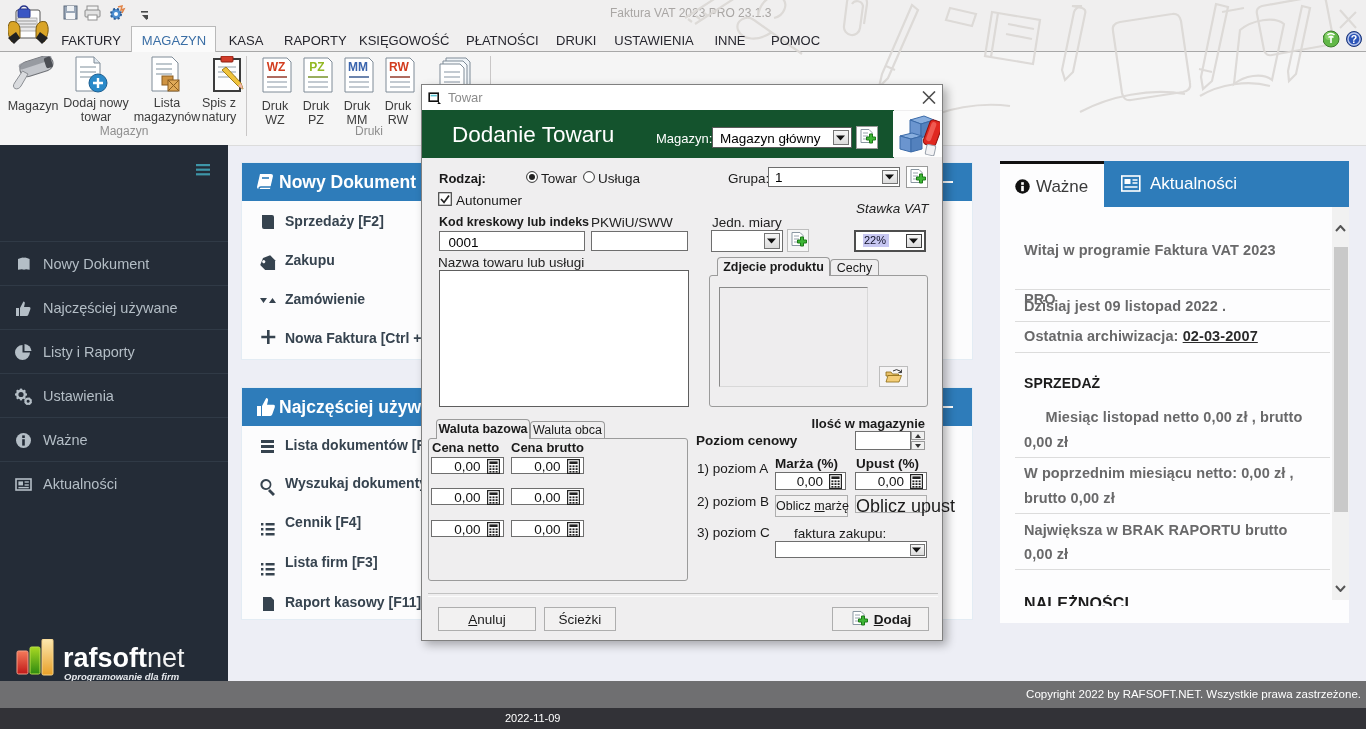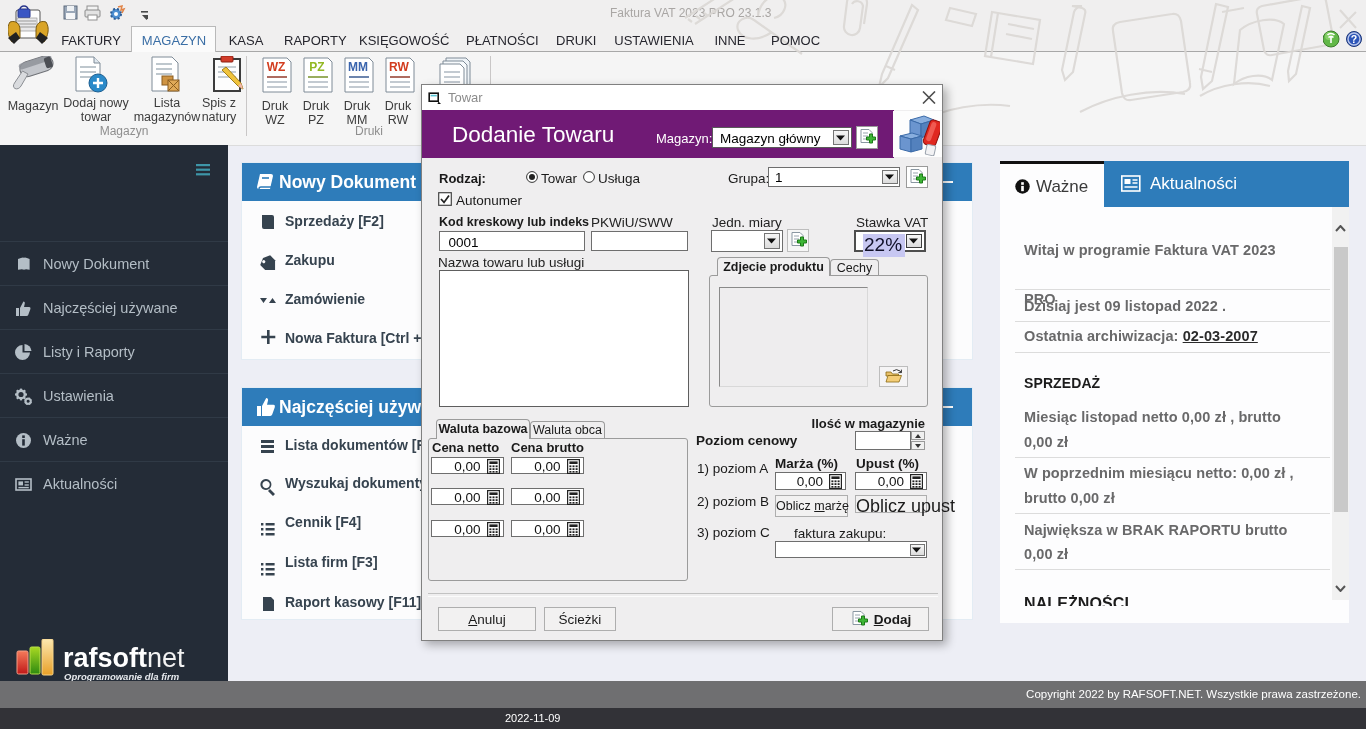--- a/index.html
+++ b/index.html
@@ -38,21 +38,21 @@
   
   #rpanel{left:1000px;top:161px;width:349px;height:462px;background:#fdfdfe;}
   #tabwazne{left:0px;top:0px;width:104px;height:46px;background:#fdfdfe;border-top:3px solid #111;box-sizing:border-box;}
   #tabaktu{left:104px;top:0px;width:245px;height:46px;background:#2e7cba;}
   .rptext{position:absolute;left:24px;width:300px;font-size:14.5px;font-weight:bold;color:#69696a;letter-spacing:0.1px;}
   .rpsep{position:absolute;left:15px;width:315px;height:1px;background:#dcdcdc;}
   
   #dialog{left:421px;top:84px;width:522px;height:557px;background:#efeeef;border:1px solid #808080;
           box-sizing:border-box;box-shadow:4px 4px 9px rgba(0,0,0,.30);z-index:30;}
   #dtitle{left:0;top:0;width:520px;height:25px;background:#ffffff;}
-  #dhead{left:0;top:25px;width:472px;height:48px;background:#701a75;}
+  #dhead{left:0;top:25px;width:472px;height:48px;background:#14532d;}
   #dheadicon{left:471px;top:26px;width:49px;height:46px;background:#fdfdfd;}
   .dlg{font-size:13px;color:#1a1a1a;}
   .b{font-weight:bold;}
   .inp{position:absolute;background:#fff;border:1px solid #6e6e6e;box-sizing:border-box;}
   .combtn{position:absolute;background:linear-gradient(#f6f6f6,#dcdcdc);border:1px solid #747474;box-sizing:border-box;}
   .combtn svg{position:absolute;left:50%;top:50%;margin-left:-5px;margin-top:-3px;}
   .btn{position:absolute;background:#f2f1f1;border:1px solid #aeaeae;box-sizing:border-box;
        font-size:13.5px;color:#1a1a1a;text-align:center;white-space:nowrap;}
   .u{text-decoration:underline;}
   .gbox{position:absolute;border:1px solid #9b9b9b;border-radius:3px;box-sizing:border-box;}
@@ -453,21 +453,21 @@
     <span style="position:absolute;left:46px;top:13px;font-size:17px;color:#fff;">Aktualności</span>
   </div>
   <div class="rptext" style="top:81px;">Witaj w programie Faktura VAT 2023</div>
   <div class="rptext" style="top:106px;margin-top:24px;">PRO</div>
   <div class="rpsep" style="top:128px;"></div>
   <div class="rptext" style="top:137px;">Dzisiaj jest 09 listopad 2022 .</div>
   <div class="rpsep" style="top:160px;"></div>
   <div class="rptext" style="top:167px;">Ostatnia archiwizacja: <span class="u" style="color:#2b2b2b;">02-03-2007</span></div>
   <div class="rpsep" style="top:191px;"></div>
   <div class="rptext" style="top:214px;color:#1c1c1c;font-size:14px;">SPRZEDAŻ</div>
-  <div class="rptext" style="top:248px;">Miesiąc listopad netto 0,00 zł , brutto</div>
+  <div class="rptext" style="top:248px;text-align:center;">Miesiąc listopad netto 0,00 zł , brutto</div>
   <div class="rptext" style="top:273px;">0,00 zł</div>
   <div class="rpsep" style="top:296px;"></div>
   <div class="rptext" style="top:304px;">W poprzednim miesiącu netto: 0,00 zł ,</div>
   <div class="rptext" style="top:329px;">brutto 0,00 zł</div>
   <div class="rpsep" style="top:352px;"></div>
   <div class="rptext" style="top:361px;">Największa w BRAK RAPORTU brutto</div>
   <div class="rptext" style="top:385px;">0,00 zł</div>
   <div class="rpsep" style="top:408px;"></div>
   <div class="rptext" style="top:434px;color:#1c1c1c;font-size:16px;clip-path:inset(0 0 7px 0);">NALEŻNOŚCI</div>
 
@@ -571,39 +571,39 @@
     </svg>
   <span class="abs dlg" style="left:34px;top:108px;font-size:13.5px;">Autonumer</span>
 
   <span class="abs dlg b" style="left:17px;top:130px;font-size:12.5px;">Kod kreskowy lub indeks</span>
   <span class="abs dlg" style="left:169px;top:130px;font-size:13.5px;color:#222;">PKWiU/SWW</span>
   <div class="inp" style="left:16.5px;top:146px;width:146px;height:20px;">
       <span style="position:absolute;left:9px;top:3px;font-size:13.5px;">0001</span>
     </div>
   <div class="inp" style="left:169px;top:146px;width:97px;height:20px;"></div>
   <span class="abs dlg" style="left:290px;top:130px;font-size:13.5px;color:#222;">Jedn. miary</span>
-  <span class="abs dlg" style="left:434px;top:130px;font-size:13.5px;color:#222;">Stawka VAT</span>
+  <span class="abs dlg" style="left:434px;top:116px;font-size:13.5px;color:#222;font-style:italic;">Stawka VAT</span>
   <div class="inp" style="left:289px;top:145px;width:72px;height:22px;">
     <div class="combtn" style="right:2px;top:2px;width:16px;height:16px;">
         <svg width="9" height="6" viewBox="0 0 9 6">
           <path d="M0 0.5 h9 l-4.5 5 z" fill="#111"></path>
         </svg>
       </div>
   </div>
   <div class="abs" style="left:365px;top:144px;width:22px;height:23px;background:#f6f6f6;border:1px solid #bdbdbd;box-sizing:border-box;">
     <svg style="position:absolute;left:2px;top:2px;" width="17" height="17" viewBox="0 0 17 17">
         <path d="M2 0.5 h8 l3 3 v10 h-11 z" fill="#fff" stroke="#8a97a2"></path>
         <line x1="4" y1="4" x2="9" y2="4" stroke="#aab4bd" stroke-width="1.2"></line>
         <line x1="4" y1="7" x2="9" y2="7" stroke="#aab4bd" stroke-width="1.2"></line>
         <line x1="4" y1="10" x2="9" y2="10" stroke="#aab4bd" stroke-width="1.2"></line>
         <path d="M10.5 5 h3 v3 h3 v3 h-3 v3 h-3 v-3 h-3 v-3 h3 z" fill="#3db535" stroke="#1d7a18"></path>
       </svg>
   </div>
   <div class="inp" style="left:432px;top:145px;width:72px;height:22px;border-width:2px;border-color:#4e4e4e;">
-    <span style="position:absolute;left:7px;top:2px;font-size:19px;background:#c7c7f2;padding:0 3px 1px 1px;color:#101028;">22%</span>
+    <span style="position:absolute;left:7px;top:2px;font-size:11px;background:#c7c7f2;padding:0 3px 1px 1px;color:#101028;">22%</span>
     <div class="combtn" style="right:2px;top:2px;width:16px;height:14px;border-width:1.5px;border-color:#3c3c3c;">
         <svg width="9" height="6" viewBox="0 0 9 6">
           <path d="M0 0.5 h9 l-4.5 5 z" fill="#111"></path>
         </svg>
       </div>
   </div>
 
   <span class="abs dlg" style="left:16px;top:170px;font-size:13.5px;color:#222;">Nazwa towaru lub usługi</span>
   <div class="inp" style="left:16.5px;top:185px;width:250px;height:137px;border-color:#5e5e5e;"></div>
 

